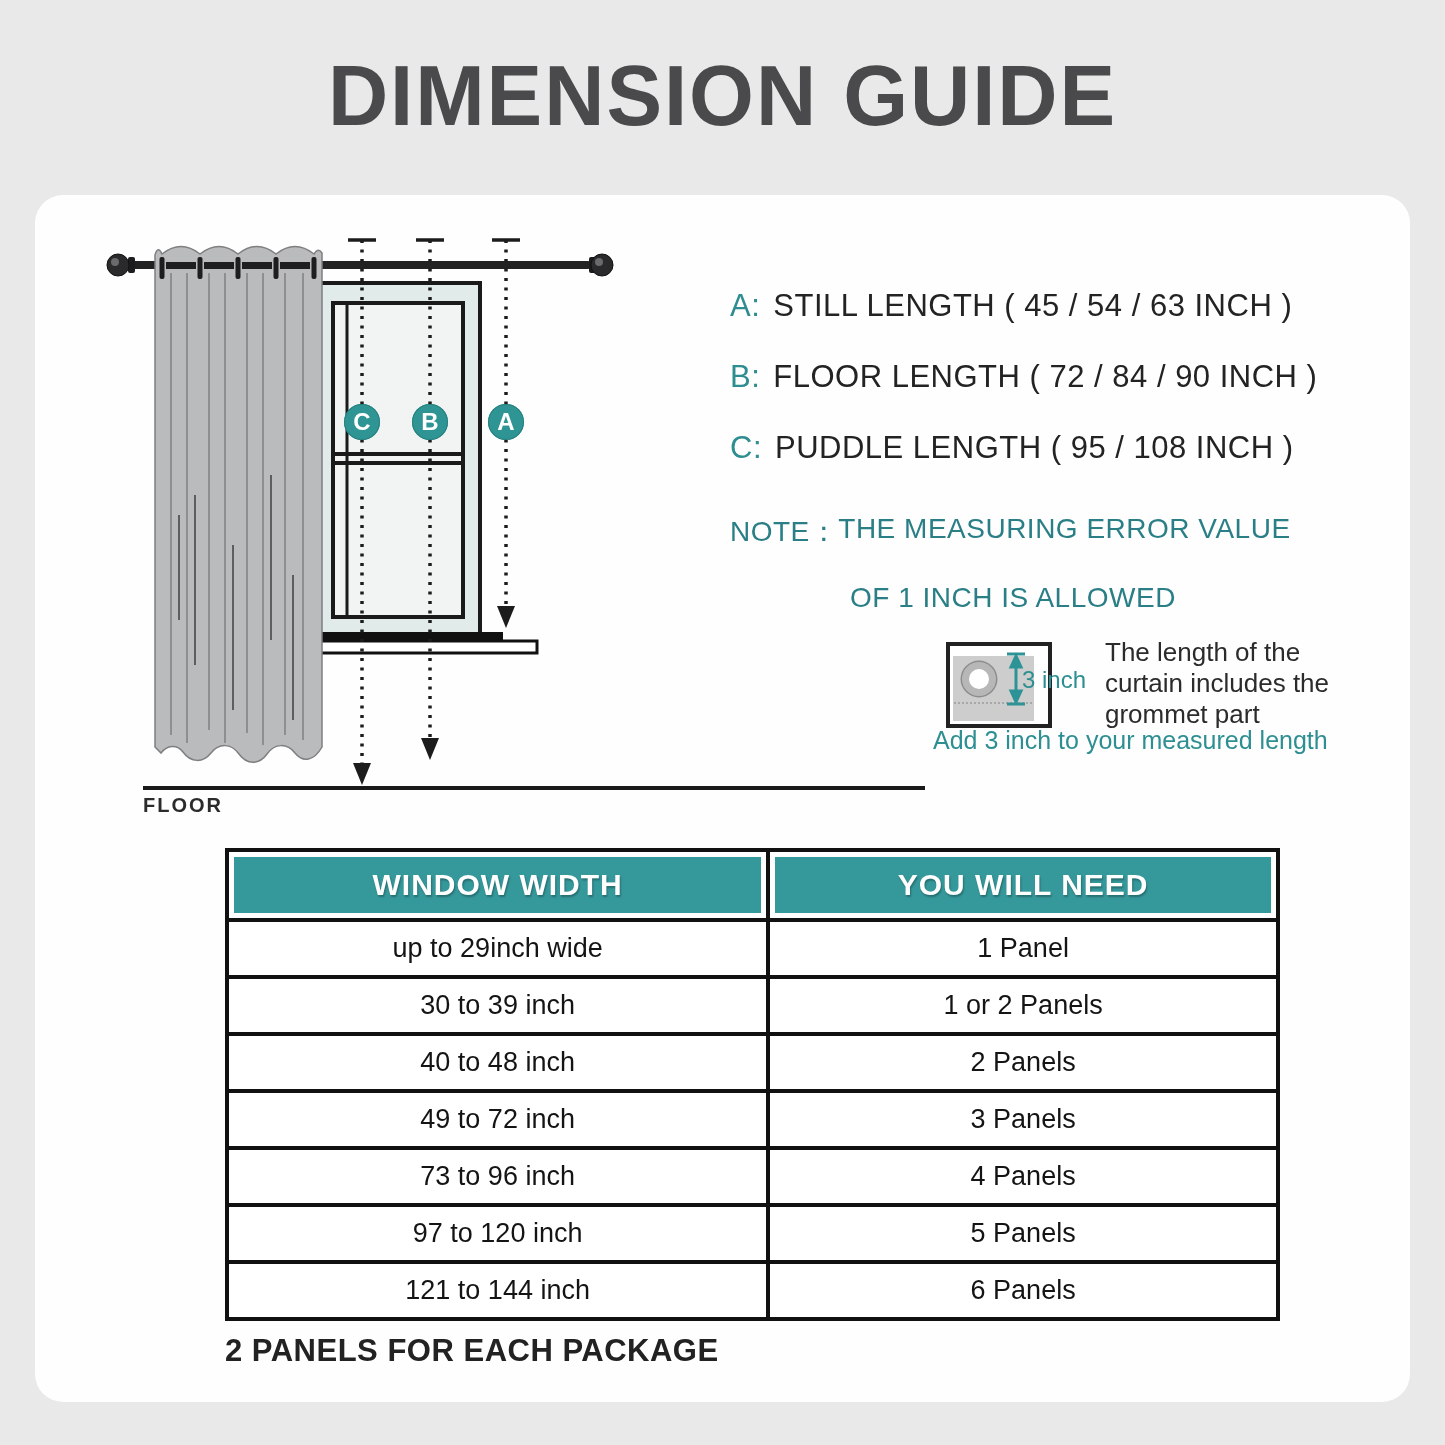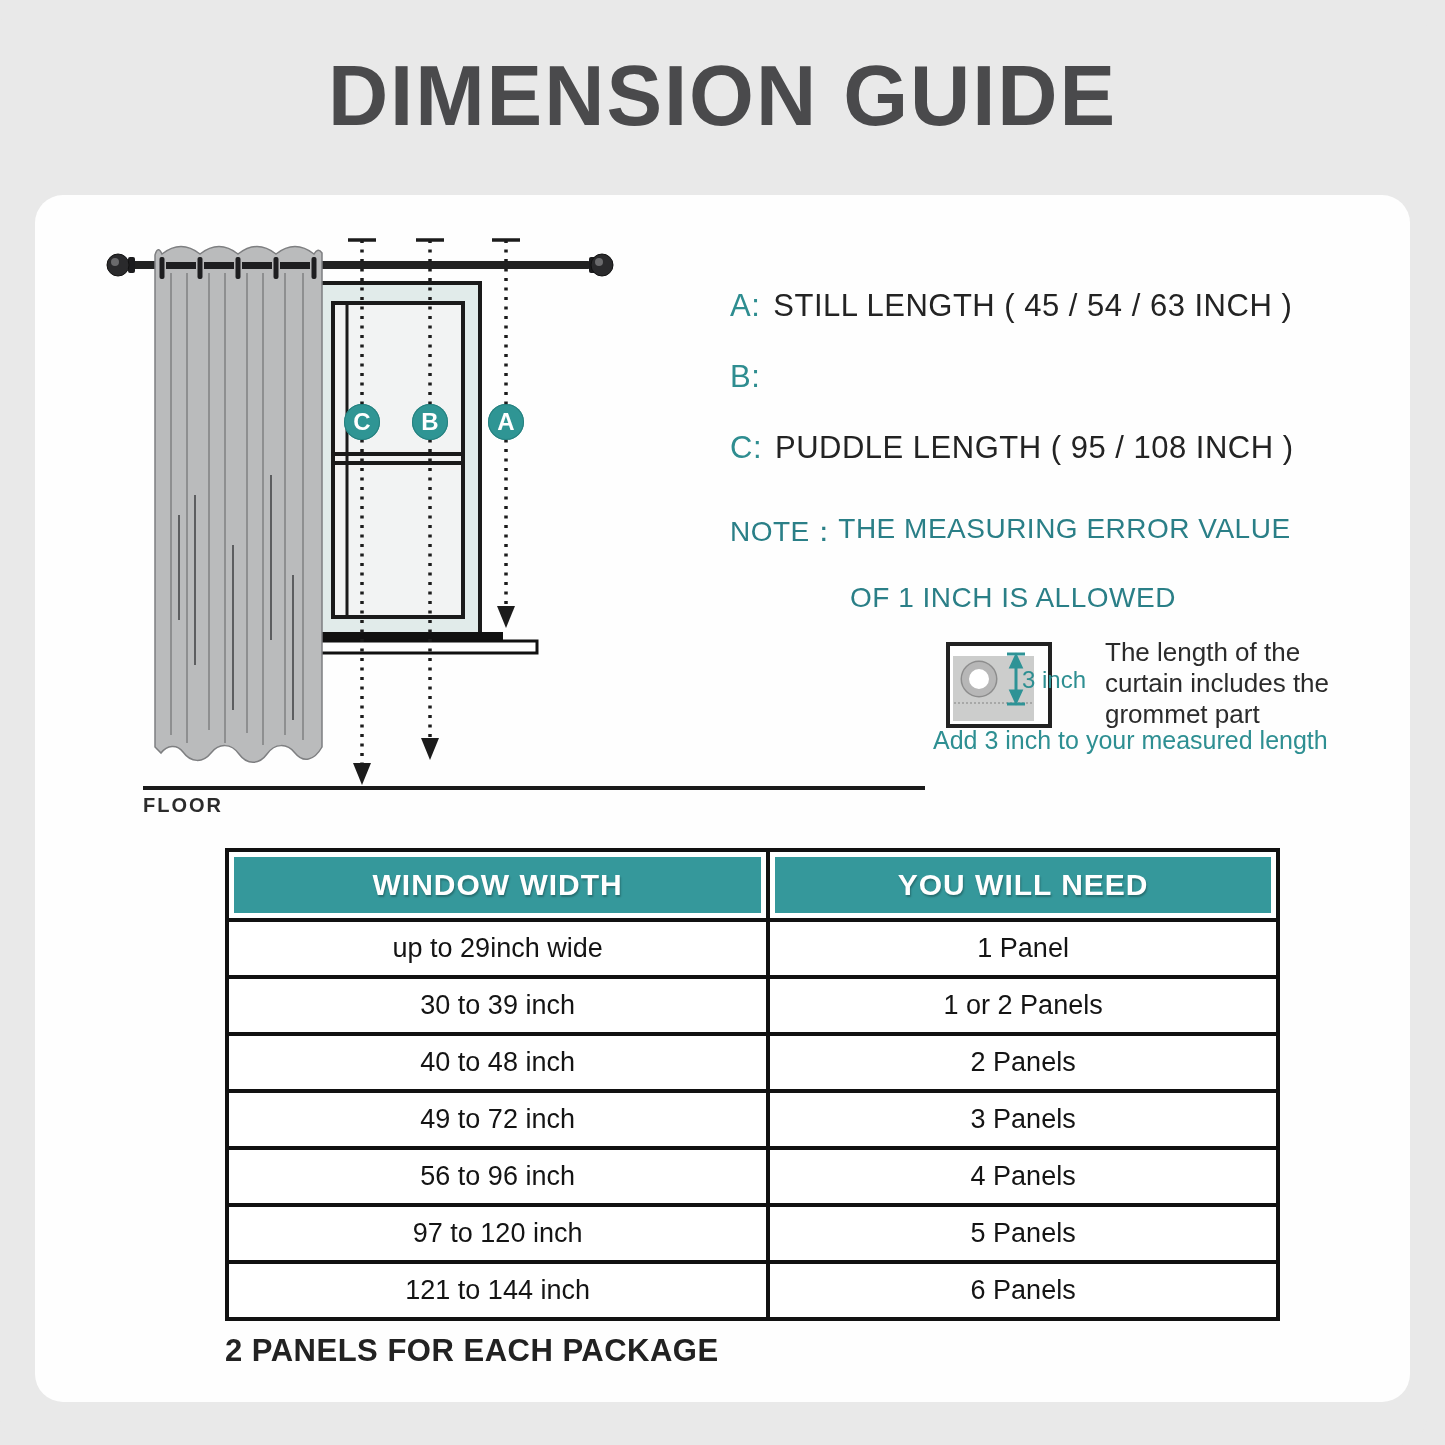--- a/index.html
+++ b/index.html
@@ -175,20 +175,21 @@
 
     <div class="floor-label">FLOOR</div>
 
     <div class="lengths-block">
       <div class="length-line">
         <span class="length-prefix">A:</span>
         <span>STILL LENGTH ( 45 / 54 / 63 INCH )</span>
       </div>
       <div class="length-line">
         <span class="length-prefix">B:</span>
+        <span>FLOOR LENGTH ( 72 / 84 / 90 INCH )</span>
       </div>
       <div class="length-line">
         <span class="length-prefix">C:</span>
         <span>PUDDLE LENGTH ( 95 / 108 INCH )</span>
       </div>
     </div>
 
     <div class="note-block">
       <div class="note-line1">
         <span class="note-label">NOTE：</span>
@@ -241,21 +242,21 @@
         </tr>
         <tr>
           <td>40 to 48 inch</td>
           <td>2 Panels</td>
         </tr>
         <tr>
           <td>49 to 72 inch</td>
           <td>3 Panels</td>
         </tr>
         <tr>
-          <td>56 to 96 inch</td>
+          <td>73 to 96 inch</td>
           <td>4 Panels</td>
         </tr>
         <tr>
           <td>97 to 120 inch</td>
           <td>5 Panels</td>
         </tr>
         <tr>
           <td>121 to 144 inch</td>
           <td>6 Panels</td>
         </tr>

